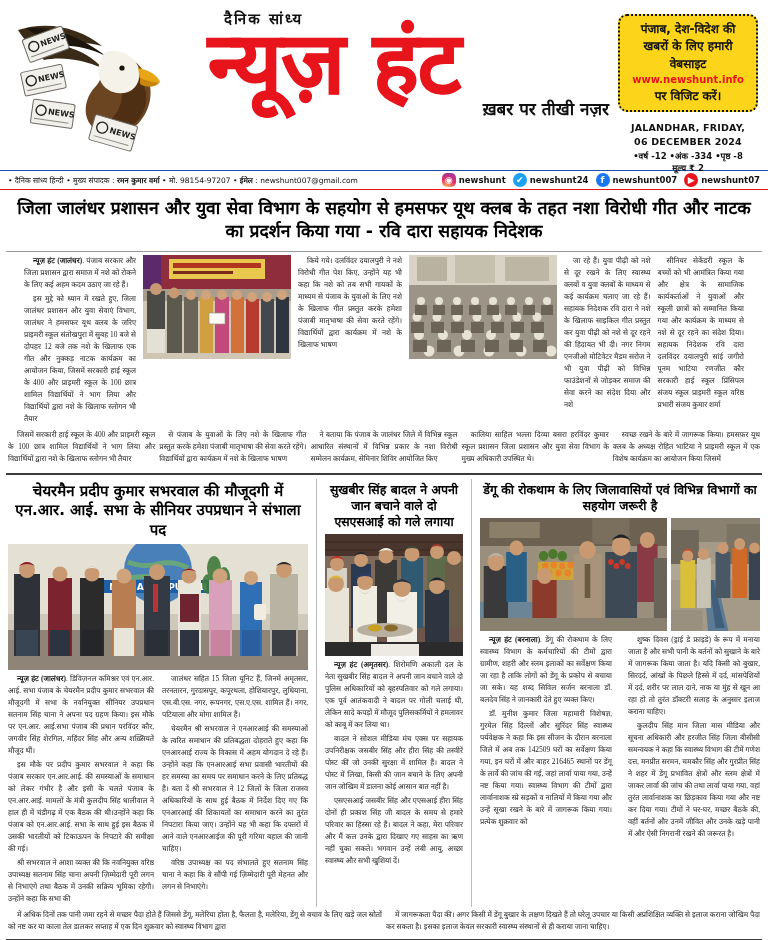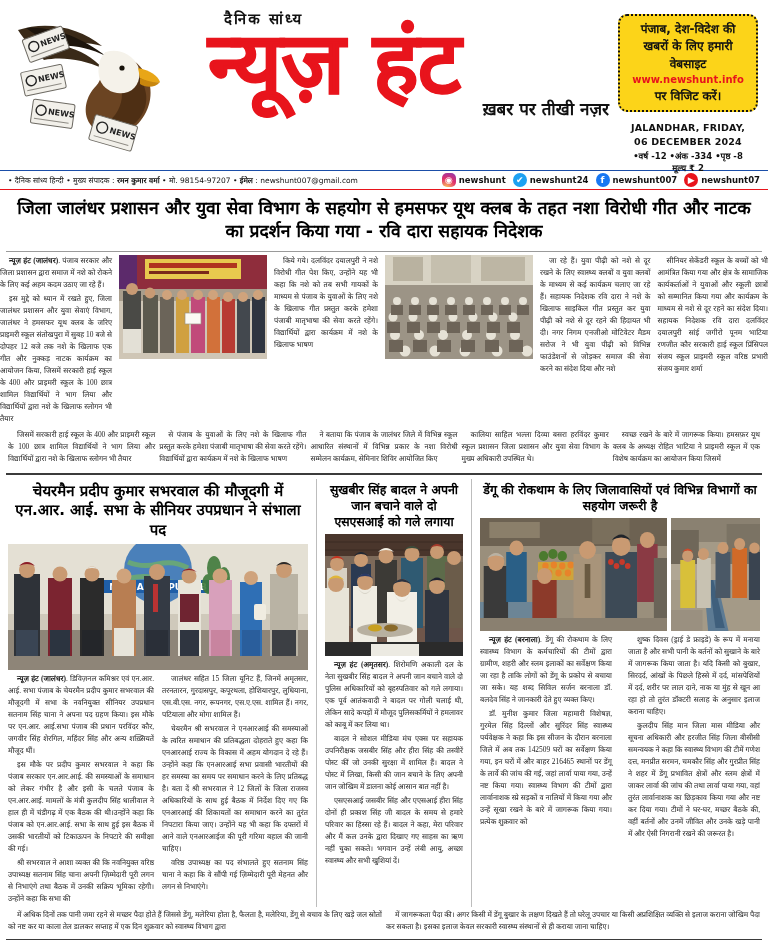--- a/index.html
+++ b/index.html
@@ -101,21 +101,21 @@
   .photo{position:relative;overflow:hidden;background:#c9c9c9;}
   .photo svg{display:block;width:100%;height:100%;}
 
   
   .sec-head{
     font-family:"DejaVu Sans","Liberation Sans",sans-serif;
     font-weight:900;text-align:center;color:#000;line-height:1.3;
   }
 
   
-  .lead-wrap{display:flex;padding:0 0;gap:7px;box-sizing:border-box;}
+  .lead-wrap{display:flex;padding:0 24px;gap:7px;box-sizing:border-box;}
   .lead-c{font-size:7.4px;}
 
   .sep-v{width:1px;background:#bdbdbd;}
 </style>
 </head>
 <body>
 
 <div class="page">
 
   <div class="masthead">

